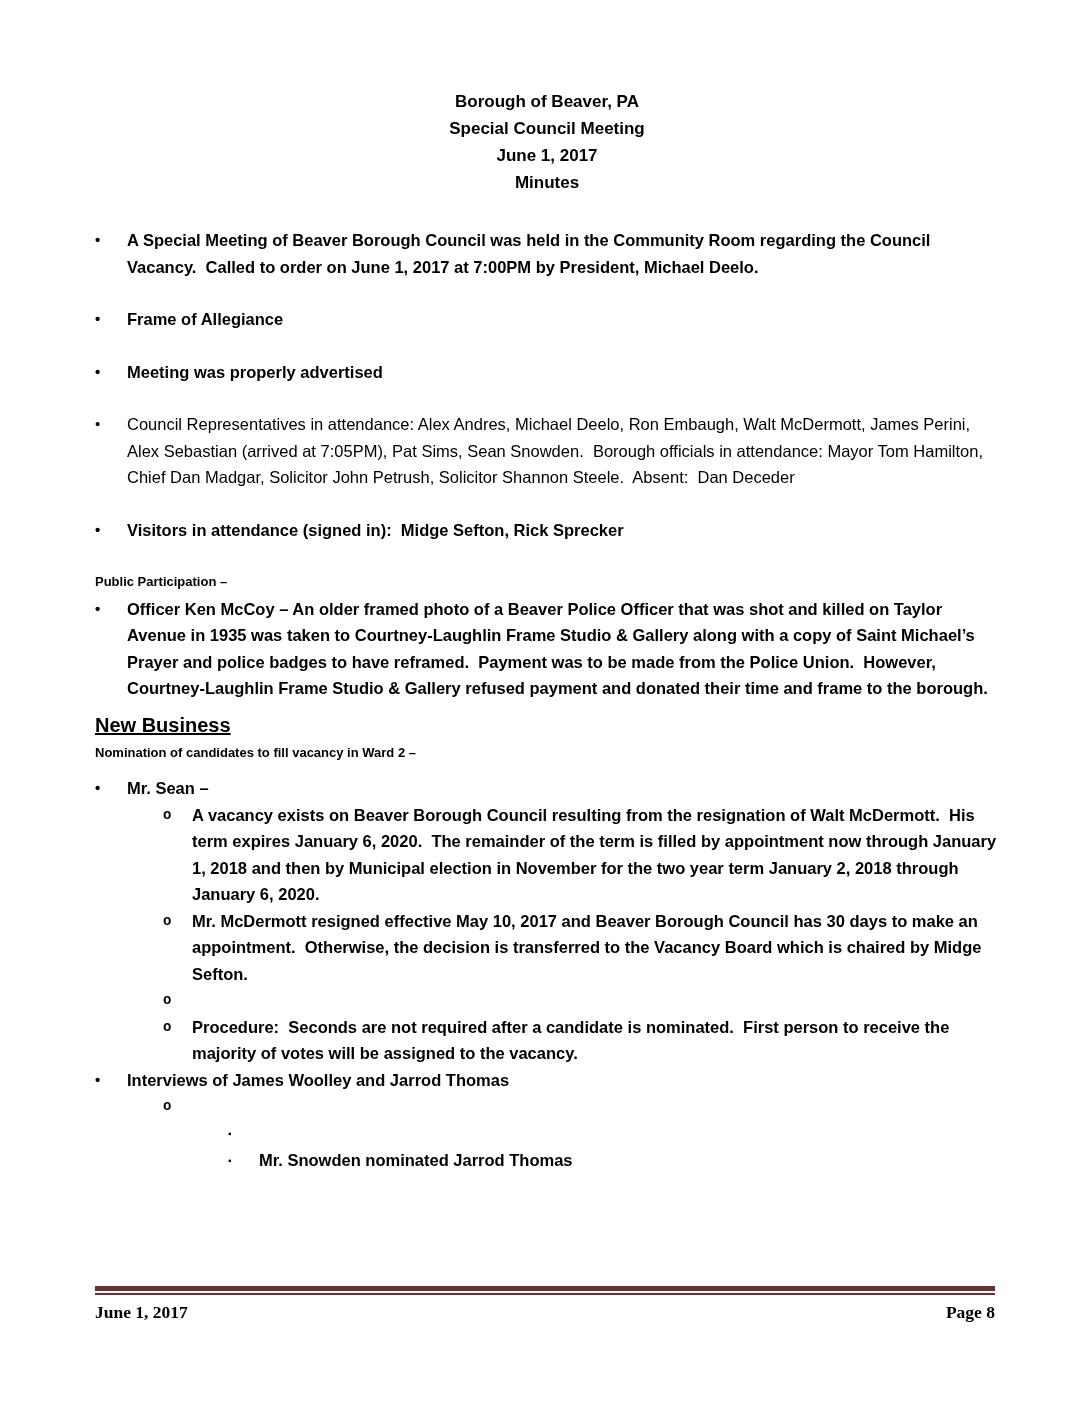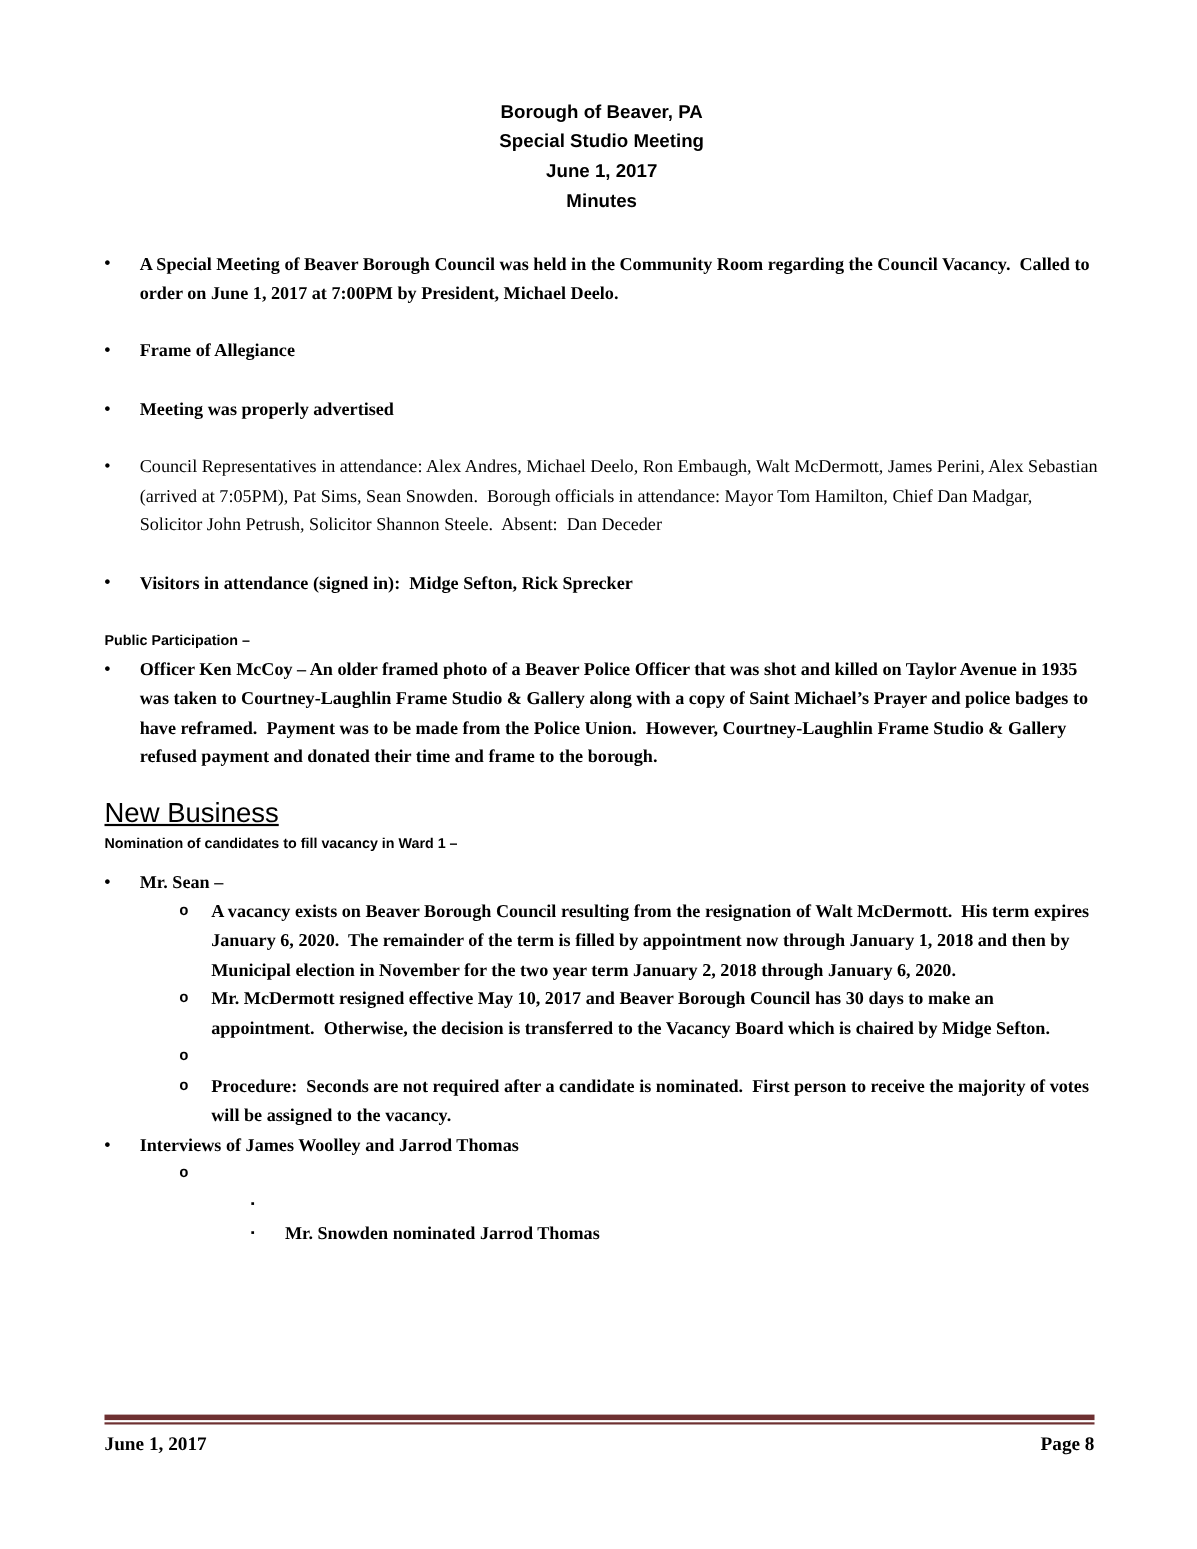--- a/index.html
+++ b/index.html
@@ -23,35 +23,35 @@
     font-weight:700;
     font-size:17px;
     line-height:27px;
     margin-bottom:31px;
   }
   .doc-title div { white-space:pre-wrap; }
 
   
   .b { display:flex; font-size:16.5px; line-height:26.5px; font-weight:700; }
   .b.reg { font-weight:400; }
-  .b .t { white-space:pre-wrap; flex:1;font-family:Liberation Serif, serif; }
+  .b .t { white-space:pre-wrap; flex:1; }
   .mb { margin-bottom:26px; }
   .g1 { flex:0 0 32px; font-size:15px; }
   .l2 { padding-left:68px; }
   .g2 { flex:0 0 29px; font-family:"Liberation Mono", monospace; font-size:14px; font-weight:700; }
   .l3 { padding-left:133px; }
   .g3 { flex:0 0 31px; font-size:10px; padding-top:1px; }
 
   .sec-heading {
     font-size:13px; line-height:26.5px; font-weight:700; white-space:pre-wrap;
   }
   .nb-heading {
-    font-size:25px; line-height:30px; font-weight:400;
+    font-size:20px; line-height:30px; font-weight:700;
     text-decoration:underline;
-    margin-top:22px;
+    margin-top:8px;
   }
   .deelo-gap { margin-top:9px; }
 
   
   .footer {
     position:absolute;
     left:95px; right:93px; top:1286px;
   }
   .rule-thick { height:5px; background:#6e3132; }
   .rule-thin  { height:2px; background:#6e3132; margin-top:2px; }
@@ -62,21 +62,21 @@
     margin-top:7px;
   }
 </style>
 </head>
 <body>
 
 <div class="page">
 
   <div class="doc-title">
     <div>Borough of Beaver, PA</div>
-    <div>Special Studio Meeting</div>
+    <div>Special Council Meeting</div>
     <div>June 1, 2017</div>
     <div>Minutes</div>
   </div>
 
   <div class="b mb">
     <span class="g1">•</span>
     <span class="t">A Special Meeting of Beaver Borough Council was held in the Community Room regarding the Council Vacancy.  Called to order on June 1, 2017 at 7:00PM by President, Michael Deelo.</span>
   </div>
   <div class="b mb">
     <span class="g1">•</span>
@@ -95,21 +95,21 @@
     <span class="t">Visitors in attendance (signed in):  Midge Sefton, Rick Sprecker</span>
   </div>
 
   <div class="sec-heading">Public Participation –</div>
   <div class="b">
     <span class="g1">•</span>
     <span class="t">Officer Ken McCoy – An older framed photo of a Beaver Police Officer that was shot and killed on Taylor Avenue in 1935 was taken to Courtney-Laughlin Frame Studio &amp; Gallery along with a copy of Saint Michael’s Prayer and police badges to have reframed.  Payment was to be made from the Police Union.  However, Courtney-Laughlin Frame Studio &amp; Gallery refused payment and donated their time and frame to the borough.</span>
   </div>
 
   <div class="nb-heading">New Business</div>
-  <div class="sec-heading">Nomination of candidates to fill vacancy in Ward 1 –</div>
+  <div class="sec-heading">Nomination of candidates to fill vacancy in Ward 2 –</div>
 
   <div class="b deelo-gap">
     <span class="g1">•</span>
     <span class="t">Mr. Sean –</span>
   </div>
 
   <div class="b l2">
     <span class="g2">o</span>
     <span class="t">A vacancy exists on Beaver Borough Council resulting from the resignation of Walt McDermott.  His term expires January 6, 2020.  The remainder of the term is filled by appointment now through January 1, 2018 and then by Municipal election in November for the two year term January 2, 2018 through January 6, 2020.</span>
   </div>

